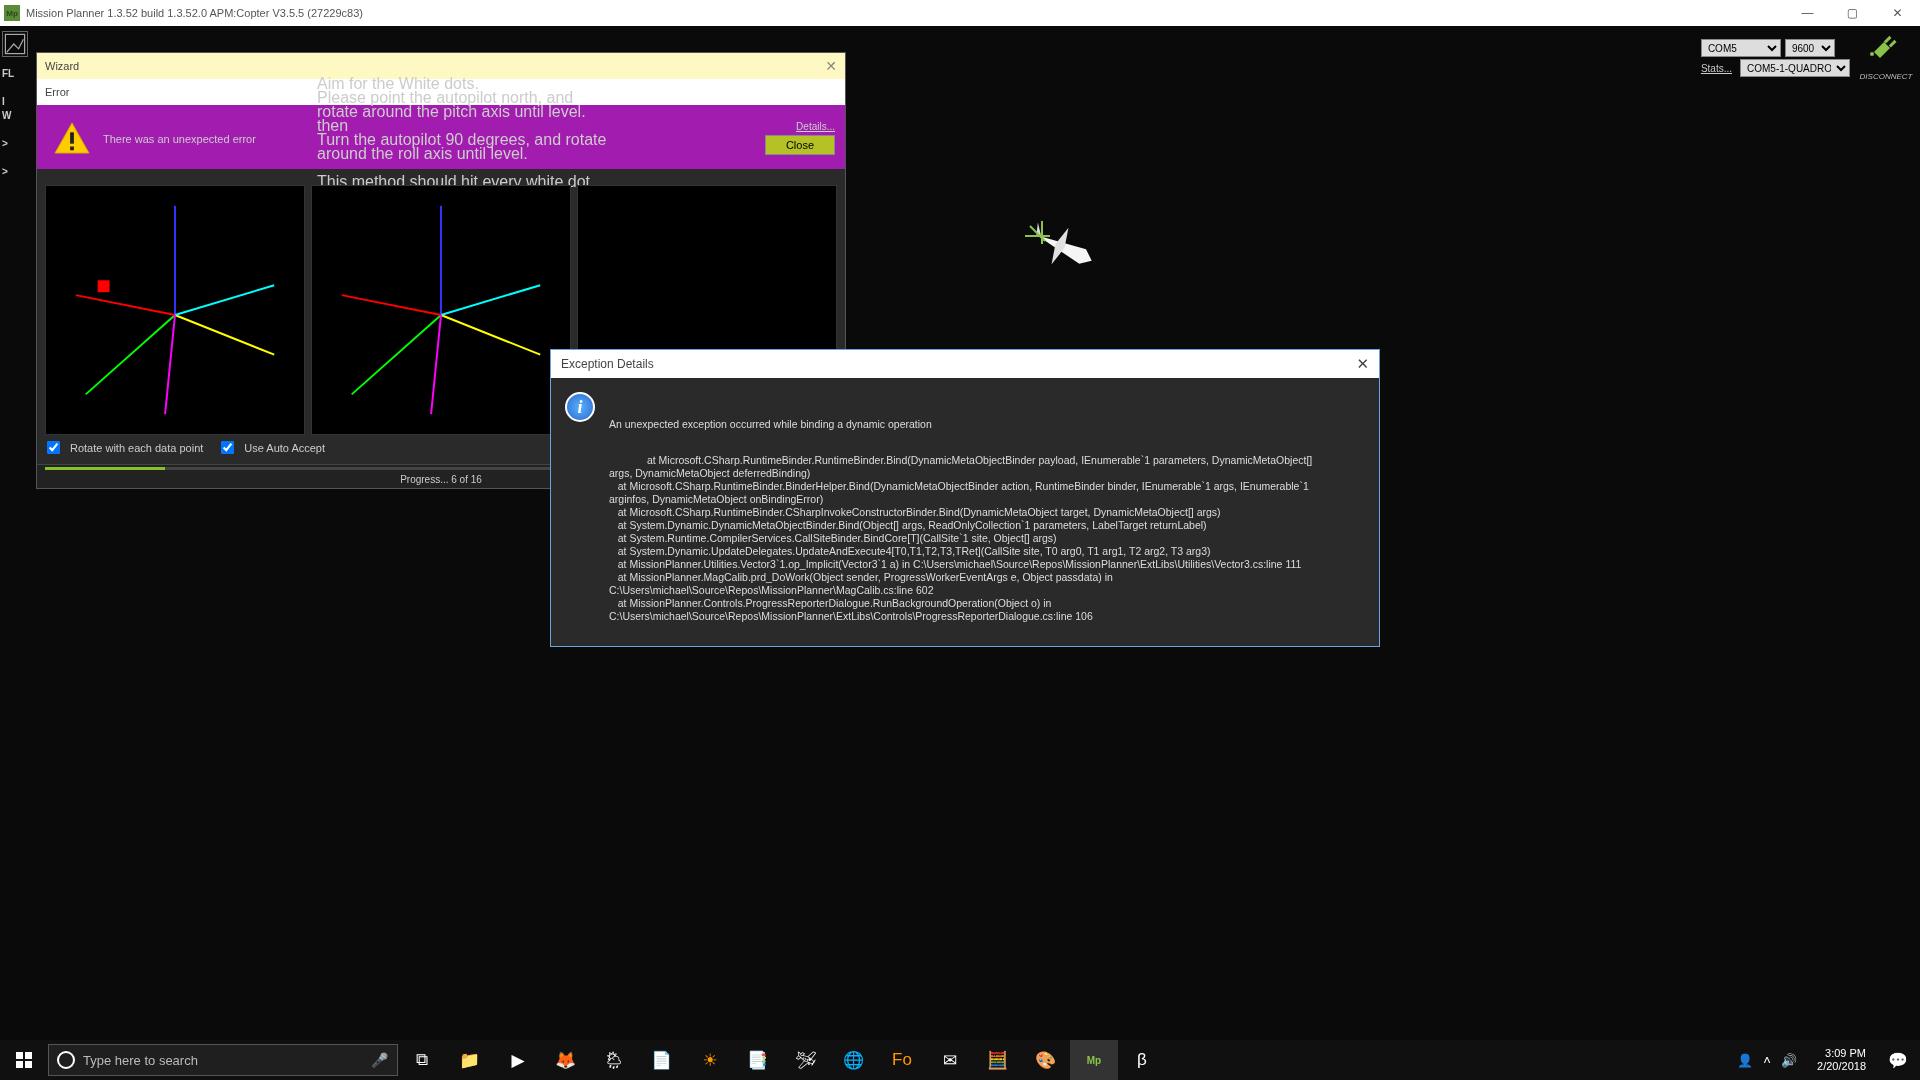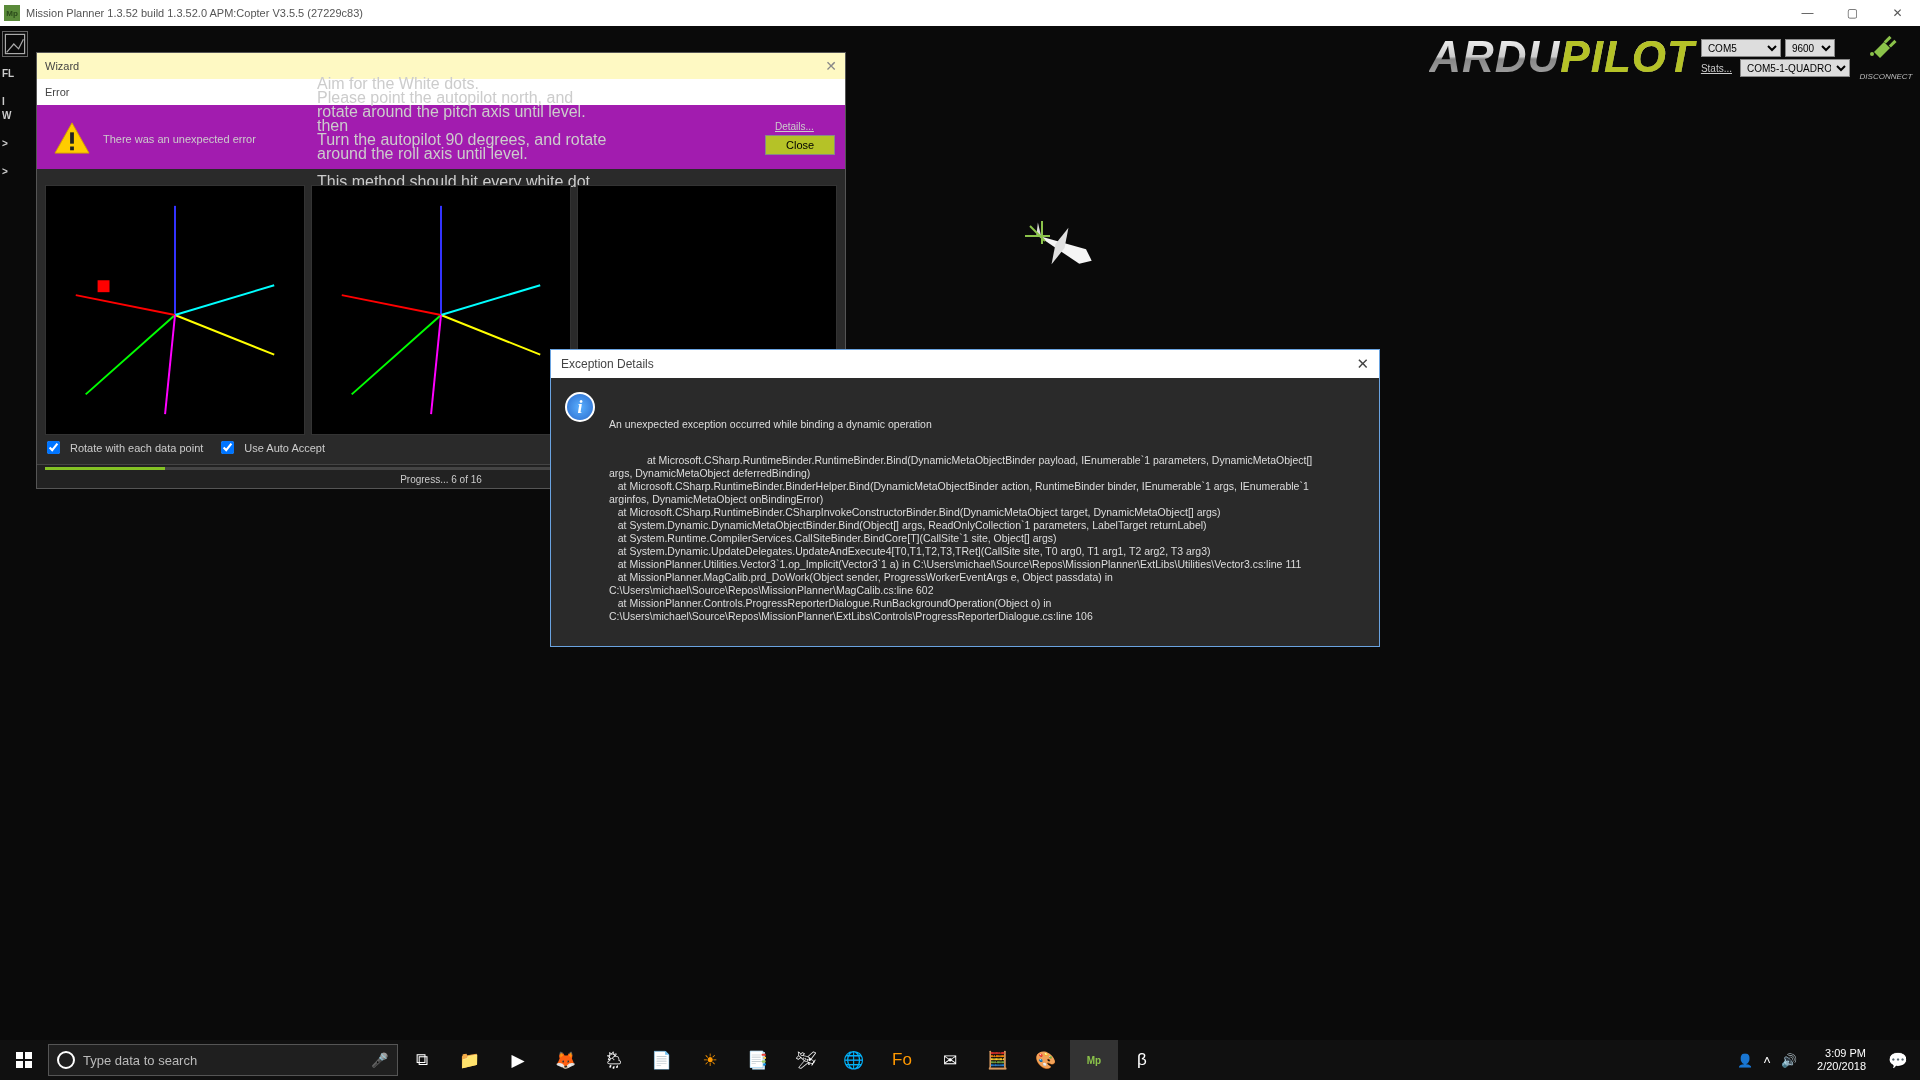--- a/index.html
+++ b/index.html
@@ -55,21 +55,21 @@
 .wizard-progress .bar-fg { position:absolute; left:8px; top:2px; height:3px; width:120px; background:#84c225;}
 .wizard-progress .lbl { position:absolute; left:50%; top:9px; transform:translateX(-50%); font-size:10px; color:#ccc;}
 
 
 .error-win { position:absolute; left:0; top:26px; width:810px; background:#a21caf; border:1px solid #555;}
 .error-title { height:26px; background:#fff; display:flex; align-items:center; padding:0 8px; font-size:11px; color:#444;}
 .error-body { display:flex; align-items:flex-start; gap:12px; padding:16px 10px 6px 16px;}
 .warn-tri { width:38px; height:34px; position:relative;}
 .warn-tri svg { width:100%; height:100%;}
 .error-msg { font-size:11px; color:#ccc; padding-top:12px;}
-.error-actions { padding:0 0 8px 0; display:flex; flex-direction:column; align-items:flex-start; width:70px;}
+.error-actions { padding:0 0 8px 0; display:flex; flex-direction:column; align-items:flex-end; width:70px;}
 .error-actions .details { font-size:10px; color:#ccc; text-decoration:underline; margin-left:10px; margin-bottom:3px;}
 .btn-olive { background:#b5c227; border:1px solid #888; font-size:11px; padding:3px 20px; cursor:pointer;}
 
 
 .exc-win { position:absolute; left:550px; top:323px; width:830px; background:#2a2a2a; border:1px solid #6aa3e0;}
 .exc-title { height:28px; background:#fff; display:flex; align-items:center; padding:0 10px; font-size:12px; color:#444;}
 .exc-title .ex { margin-left:auto; font-size:15px; color:#444;}
 .exc-body { padding:14px 14px 10px 14px; display:flex; gap:14px;}
 .info-ic { width:30px; height:30px; border-radius:50%; background:radial-gradient(#5ab0ff,#2a6acc); border:2px solid #fff; display:flex; align-items:center; justify-content:center; color:#fff; font-weight:bold; font-size:18px; font-style:italic; font-family:Georgia,serif; flex-shrink:0;}
 .exc-text { font-size:10.5px; color:#ddd; line-height:13px; max-width:720px; white-space:pre-wrap;}
@@ -116,21 +116,20 @@
 
 I
 W
 
 &gt;
 
 &gt;</div>
     </div>
 
     <div class="ardupilot">
-      <span class="ardu-logo"><span>ARDU</span><span class="olive">PILOT</span></span>
       <div class="conn-block">
         <div class="conn-row">
           <select class="port"><option>COM5</option></select>
           <select class="baud"><option>9600</option></select>
         </div>
         <div class="conn-row">
           <span class="stats">Stats...</span>
           <select class="vehicle"><option>COM5-1-QUADROTOR</option></select>
         </div>
       </div>
@@ -267,21 +266,21 @@
   <div class="tb-start">
     <svg width="16" height="16" viewBox="0 0 16 16">
         <rect x="0" y="0" width="7" height="7" fill="#fff"></rect>
         <rect x="9" y="0" width="7" height="7" fill="#fff"></rect>
         <rect x="0" y="9" width="7" height="7" fill="#fff"></rect>
         <rect x="9" y="9" width="7" height="7" fill="#fff"></rect>
       </svg>
   </div>
   <div class="tb-search">
     <div class="circ"></div>
-    <span class="txt">Type data to search</span>
+    <span class="txt">Type here to search</span>
     <span class="mic">🎤</span>
   </div>
   <div class="tb-icons">
     <div class="tb-ic">⧉</div>
     <div class="tb-ic">📁</div>
     <div class="tb-ic">▶</div>
     <div class="tb-ic">🦊</div>
     <div class="tb-ic">🌦</div>
     <div class="tb-ic">📄</div>
     <div class="tb-ic" style="color:#ff9800">☀</div>

